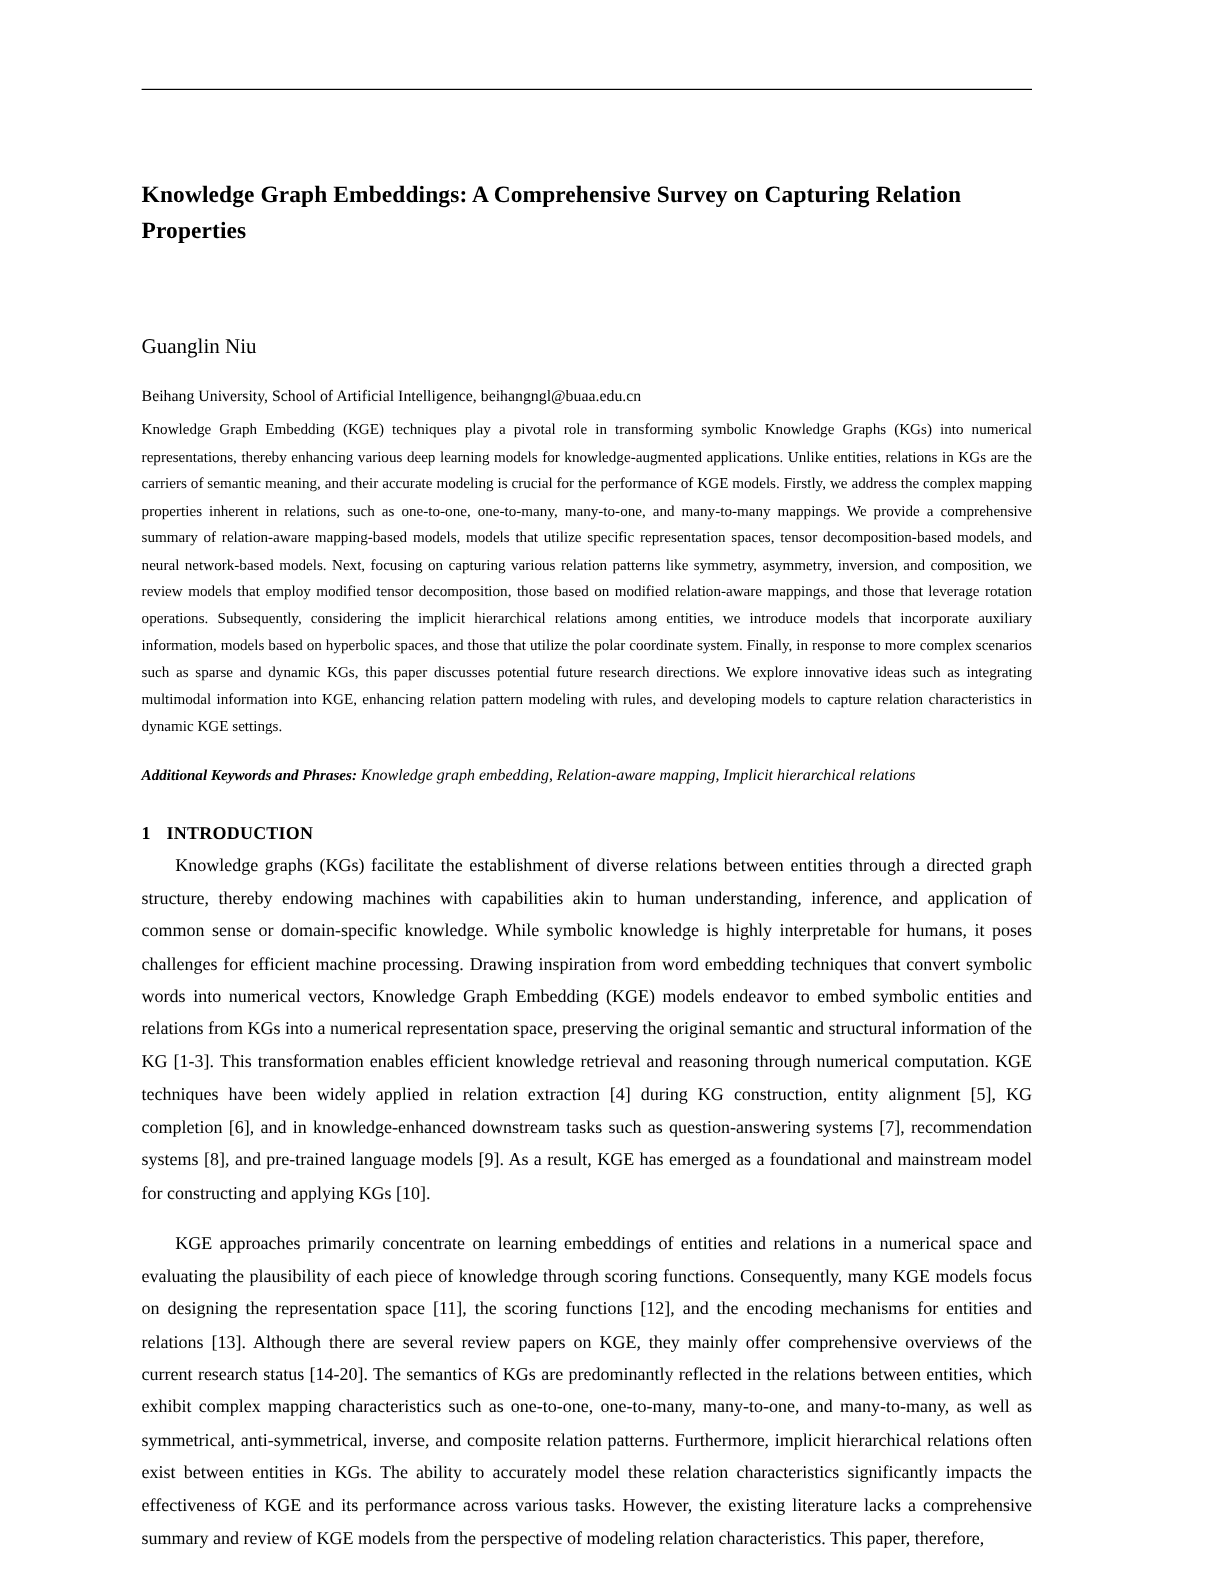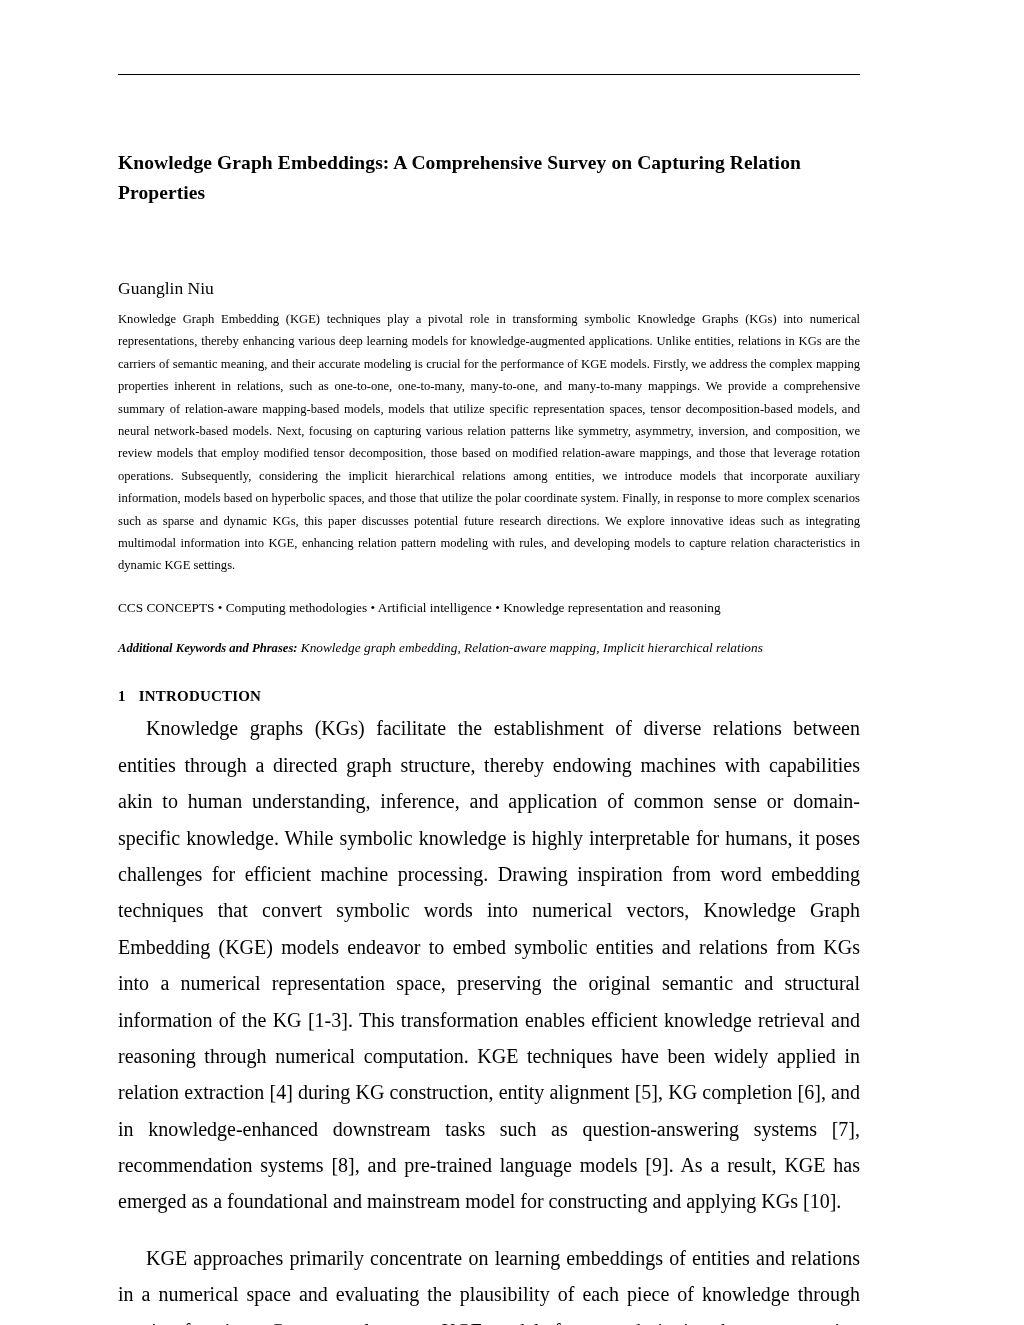--- a/index.html
+++ b/index.html
@@ -76,21 +76,21 @@
   .section-head {
     font-size: 15px;
     font-weight: bold;
     margin-top: 30px;
     letter-spacing: 0.2px;
   }
   .section-head .num {
     margin-right: 13px;
   }
   .body-par {
-    font-size: 20px;
+    font-size: 15px;
     line-height: 1.82;
     text-align: justify;
     text-indent: 28px;
     margin-top: 5px;
   }
   .body-par + .body-par {
     margin-top: 0px;
   }
 </style>
 </head>
@@ -99,24 +99,24 @@
 <div class="page">
 
   <div class="top-rule"></div>
 
   <div class="content">
 
     <h1 class="paper-title">Knowledge Graph Embeddings: A Comprehensive Survey on Capturing Relation Properties</h1>
 
     <div class="author">Guanglin Niu</div>
 
+    <div class="affiliation">Beihang University, School of Artificial Intelligence, beihangngl@buaa.edu.cn</div>
 
     <div class="abstract">Knowledge Graph Embedding (KGE) techniques play a pivotal role in transforming symbolic Knowledge Graphs (KGs) into numerical representations, thereby enhancing various deep learning models for knowledge-augmented applications. Unlike entities, relations in KGs are the carriers of semantic meaning, and their accurate modeling is crucial for the performance of KGE models. Firstly, we address the complex mapping properties inherent in relations, such as one-to-one, one-to-many, many-to-one, and many-to-many mappings. We provide a comprehensive summary of relation-aware mapping-based models, models that utilize specific representation spaces, tensor decomposition-based models, and neural network-based models. Next, focusing on capturing various relation patterns like symmetry, asymmetry, inversion, and composition, we review models that employ modified tensor decomposition, those based on modified relation-aware mappings, and those that leverage rotation operations. Subsequently, considering the implicit hierarchical relations among entities, we introduce models that incorporate auxiliary information, models based on hyperbolic spaces, and those that utilize the polar coordinate system. Finally, in response to more complex scenarios such as sparse and dynamic KGs, this paper discusses potential future research directions. We explore innovative ideas such as integrating multimodal information into KGE, enhancing relation pattern modeling with rules, and developing models to capture relation characteristics in dynamic KGE settings.</div>
 
-    <div class="ccs">CCS CONCEPTS • Computing methodologies • Artificial intelligence • Knowledge representation and reasoning</div>
 
     <div class="keywords"><b>Additional Keywords and Phrases:</b><span> Knowledge graph embedding, Relation-aware mapping, Implicit hierarchical relations</span></div>
 
     <div class="section-head"><span class="num">1</span><span>INTRODUCTION</span></div>
 
     <p class="body-par">Knowledge graphs (KGs) facilitate the establishment of diverse relations between entities through a directed graph structure, thereby endowing machines with capabilities akin to human understanding, inference, and application of common sense or domain-specific knowledge. While symbolic knowledge is highly interpretable for humans, it poses challenges for efficient machine processing. Drawing inspiration from word embedding techniques that convert symbolic words into numerical vectors, Knowledge Graph Embedding (KGE) models endeavor to embed symbolic entities and relations from KGs into a numerical representation space, preserving the original semantic and structural information of the KG [1-3]. This transformation enables efficient knowledge retrieval and reasoning through numerical computation. KGE techniques have been widely applied in relation extraction [4] during KG construction, entity alignment [5], KG completion [6], and in knowledge-enhanced downstream tasks such as question-answering systems [7], recommendation systems [8], and pre-trained language models [9]. As a result, KGE has emerged as a foundational and mainstream model for constructing and applying KGs [10].</p>
     <p class="body-par">KGE approaches primarily concentrate on learning embeddings of entities and relations in a numerical space and evaluating the plausibility of each piece of knowledge through scoring functions. Consequently, many KGE models focus on designing the representation space [11], the scoring functions [12], and the encoding mechanisms for entities and relations [13]. Although there are several review papers on KGE, they mainly offer comprehensive overviews of the current research status [14-20]. The semantics of KGs are predominantly reflected in the relations between entities, which exhibit complex mapping characteristics such as one-to-one, one-to-many, many-to-one, and many-to-many, as well as symmetrical, anti-symmetrical, inverse, and composite relation patterns. Furthermore, implicit hierarchical relations often exist between entities in KGs. The ability to accurately model these relation characteristics significantly impacts the effectiveness of KGE and its performance across various tasks. However, the existing literature lacks a comprehensive summary and review of KGE models from the perspective of modeling relation characteristics. This paper, therefore,</p>
 
   </div>
 </div>

